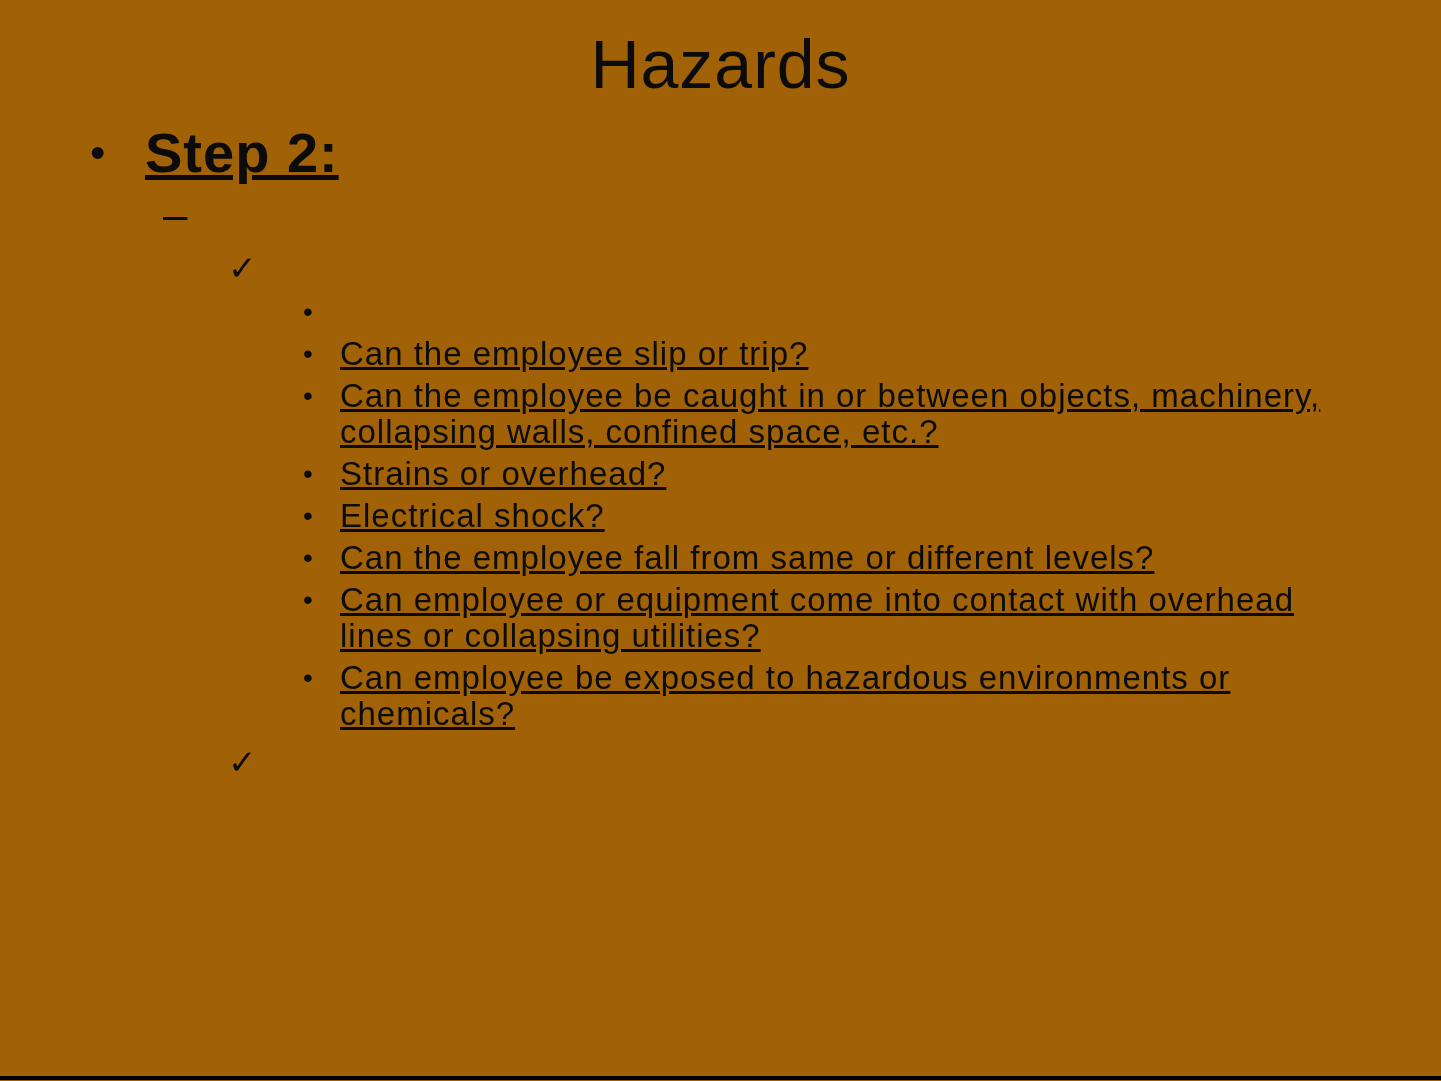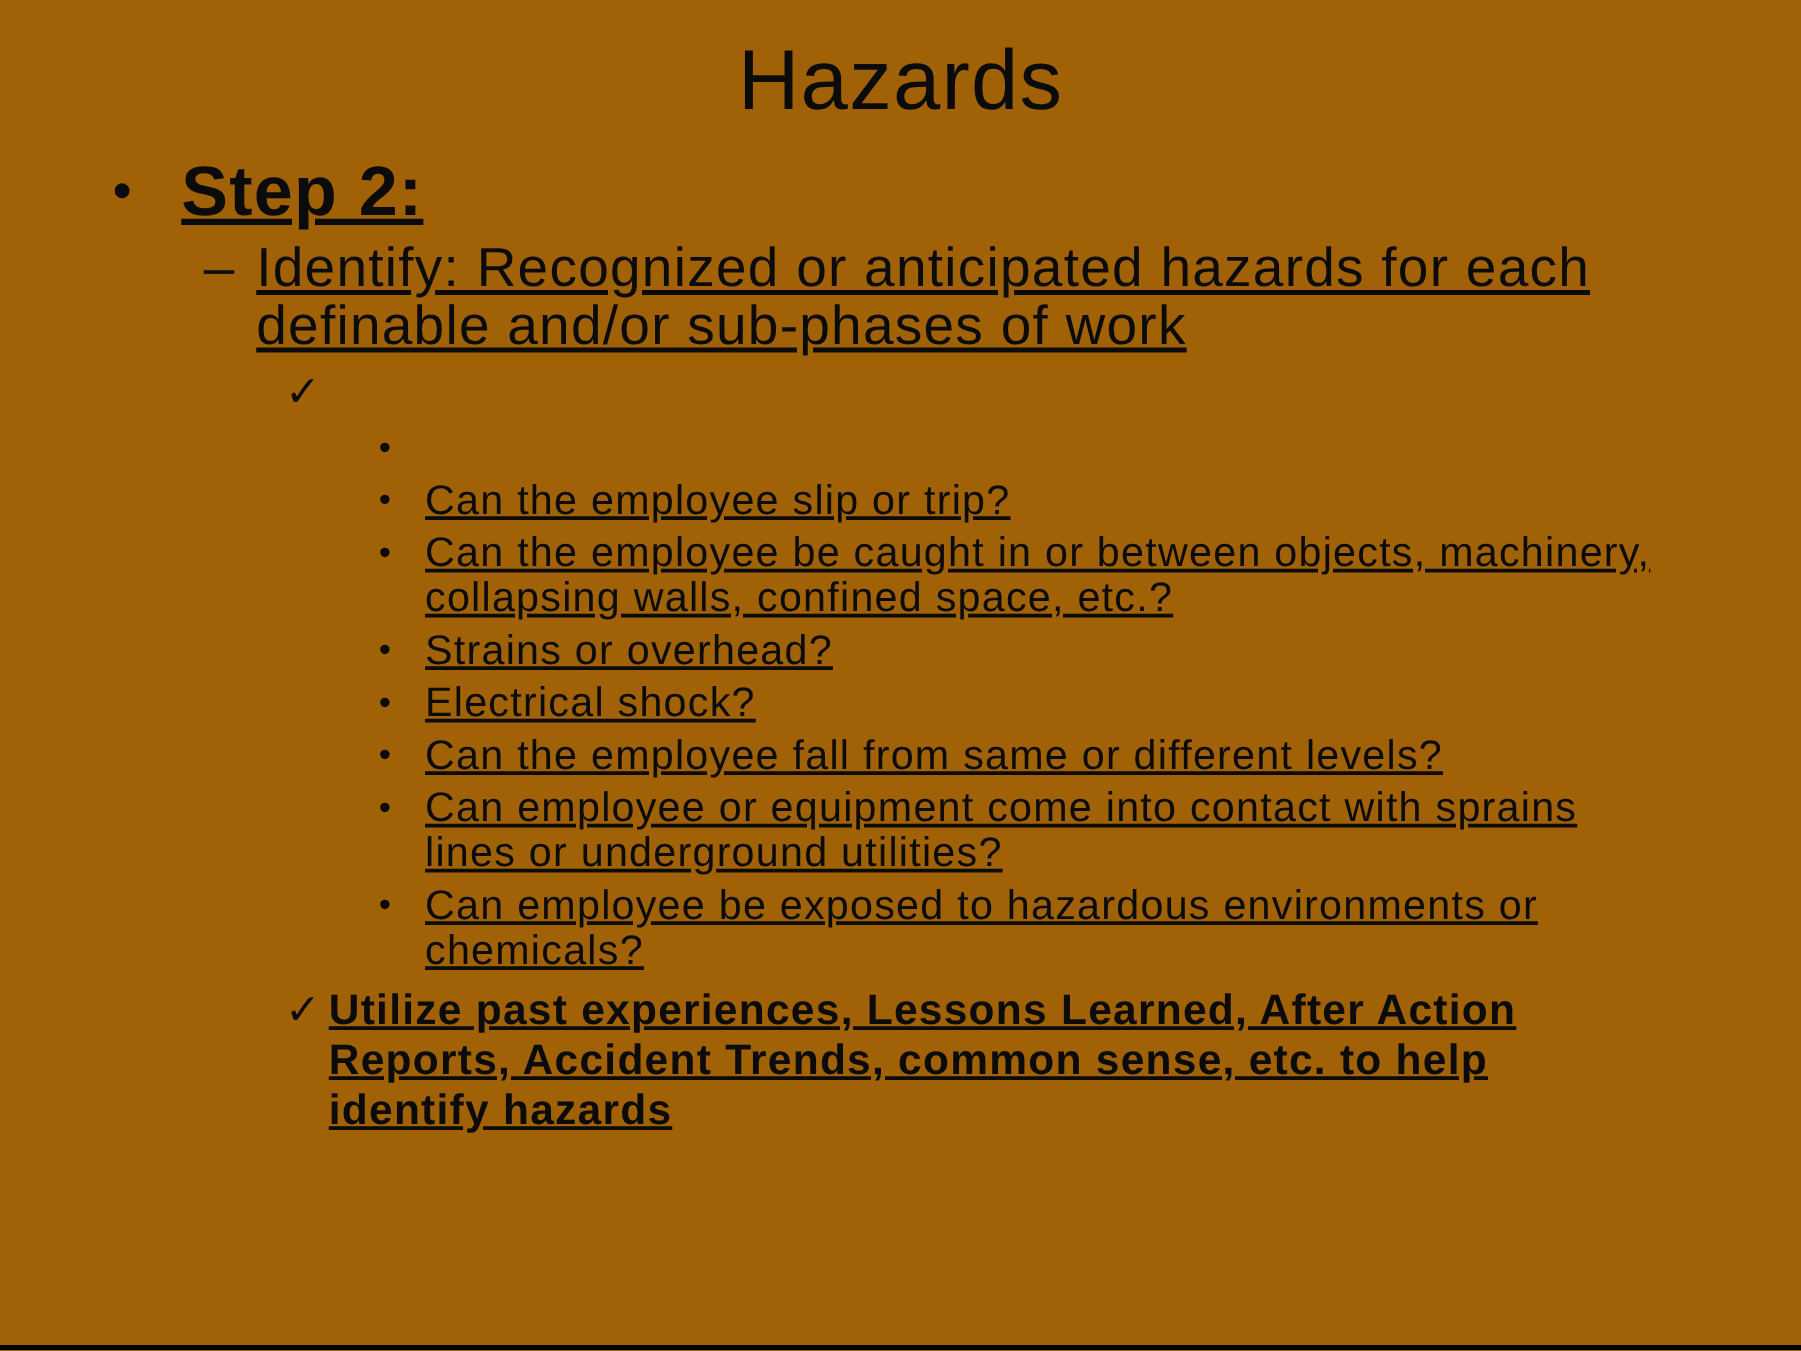--- a/index.html
+++ b/index.html
@@ -105,21 +105,20 @@
 
   <div class="slide-title">Hazards</div>
 
   <div class="row l1">
     <span class="marker">•</span>
     <span class="text">Step 2:</span>
   </div>
 
   <div class="row l2">
     <span class="marker">–</span>
-    <span class="text">Identify: Recognized or anticipated hazards for each definable and/or sub-phases of work</span>
   </div>
 
   <div class="row l3">
     <span class="marker">✓</span>
   </div>
 
   <div class="row l4">
     <span class="marker">•</span>
   </div>
 
@@ -143,28 +142,27 @@
     <span class="text">Electrical shock?</span>
   </div>
 
   <div class="row l4">
     <span class="marker">•</span>
     <span class="text">Can the employee fall from same or different levels?</span>
   </div>
 
   <div class="row l4">
     <span class="marker">•</span>
-    <span class="text">Can employee or equipment come into contact with sprains lines or underground utilities?</span>
+    <span class="text">Can employee or equipment come into contact with overhead lines or collapsing utilities?</span>
   </div>
 
   <div class="row l4">
     <span class="marker">•</span>
     <span class="text">Can employee be exposed to hazardous environments or chemicals?</span>
   </div>
 
   <div class="row l3 utilize">
     <span class="marker">✓</span>
-    <span class="text">Utilize past experiences, Lessons Learned, After Action Reports, Accident Trends, common sense, etc. to help identify hazards</span>
   </div>
 
   <div class="bottom-rule"></div>
 
 </div>
 
 </body></html>

